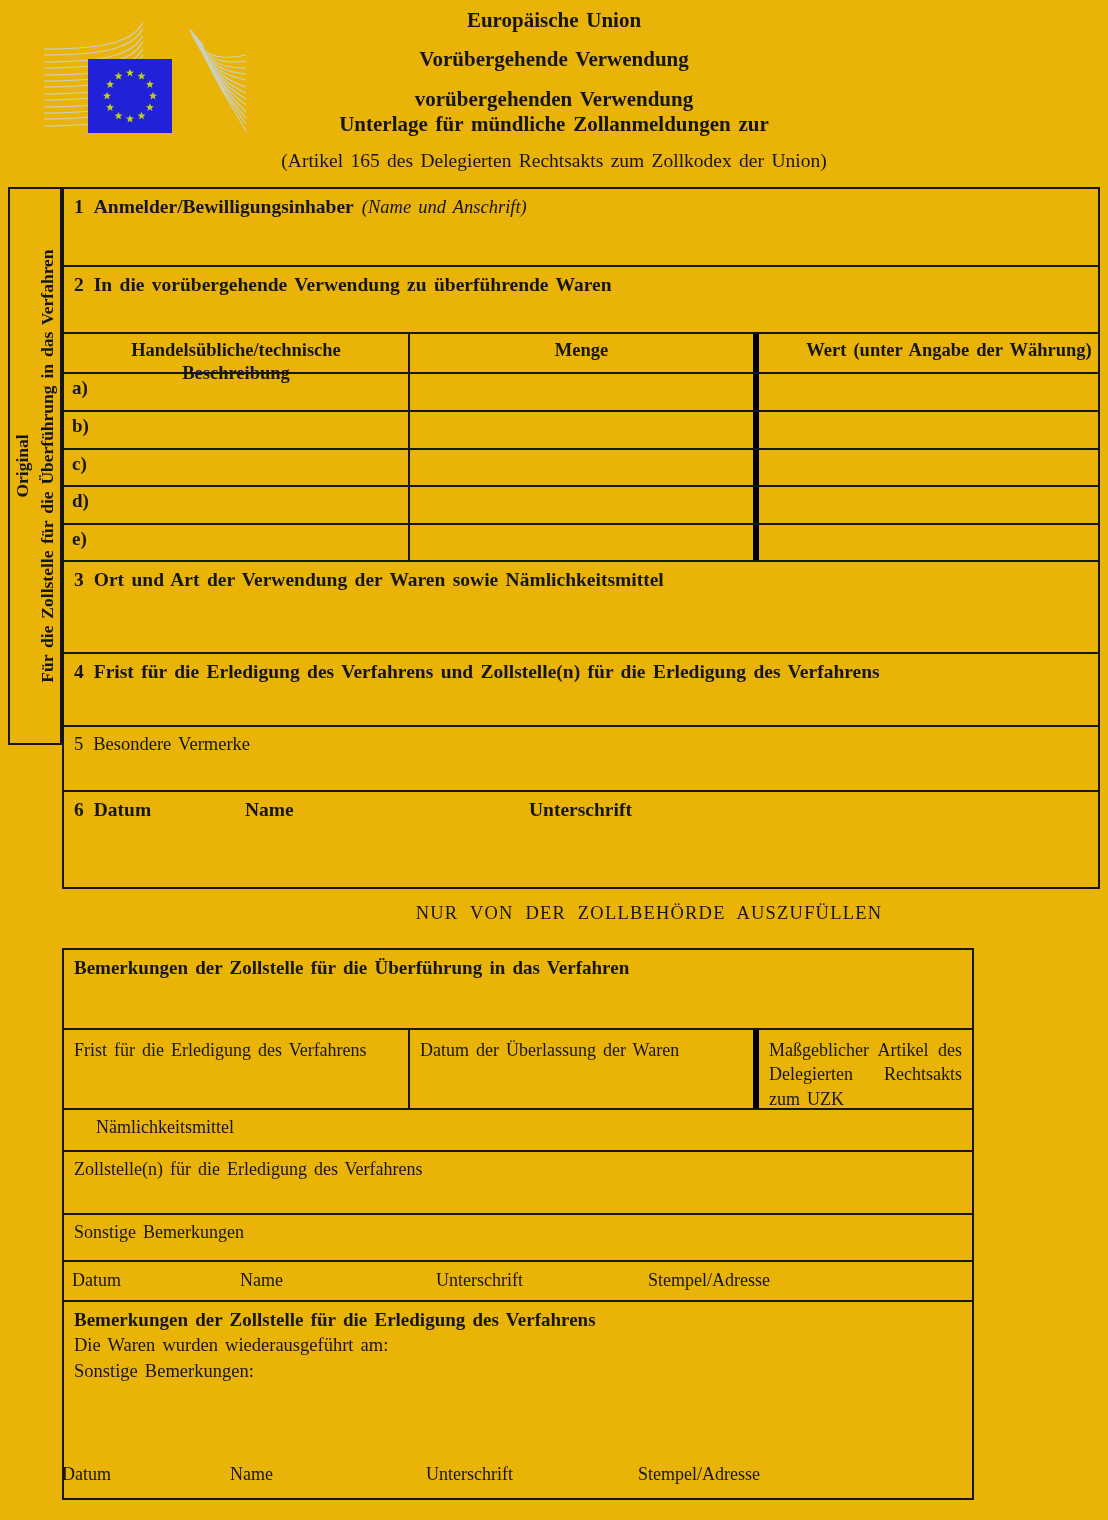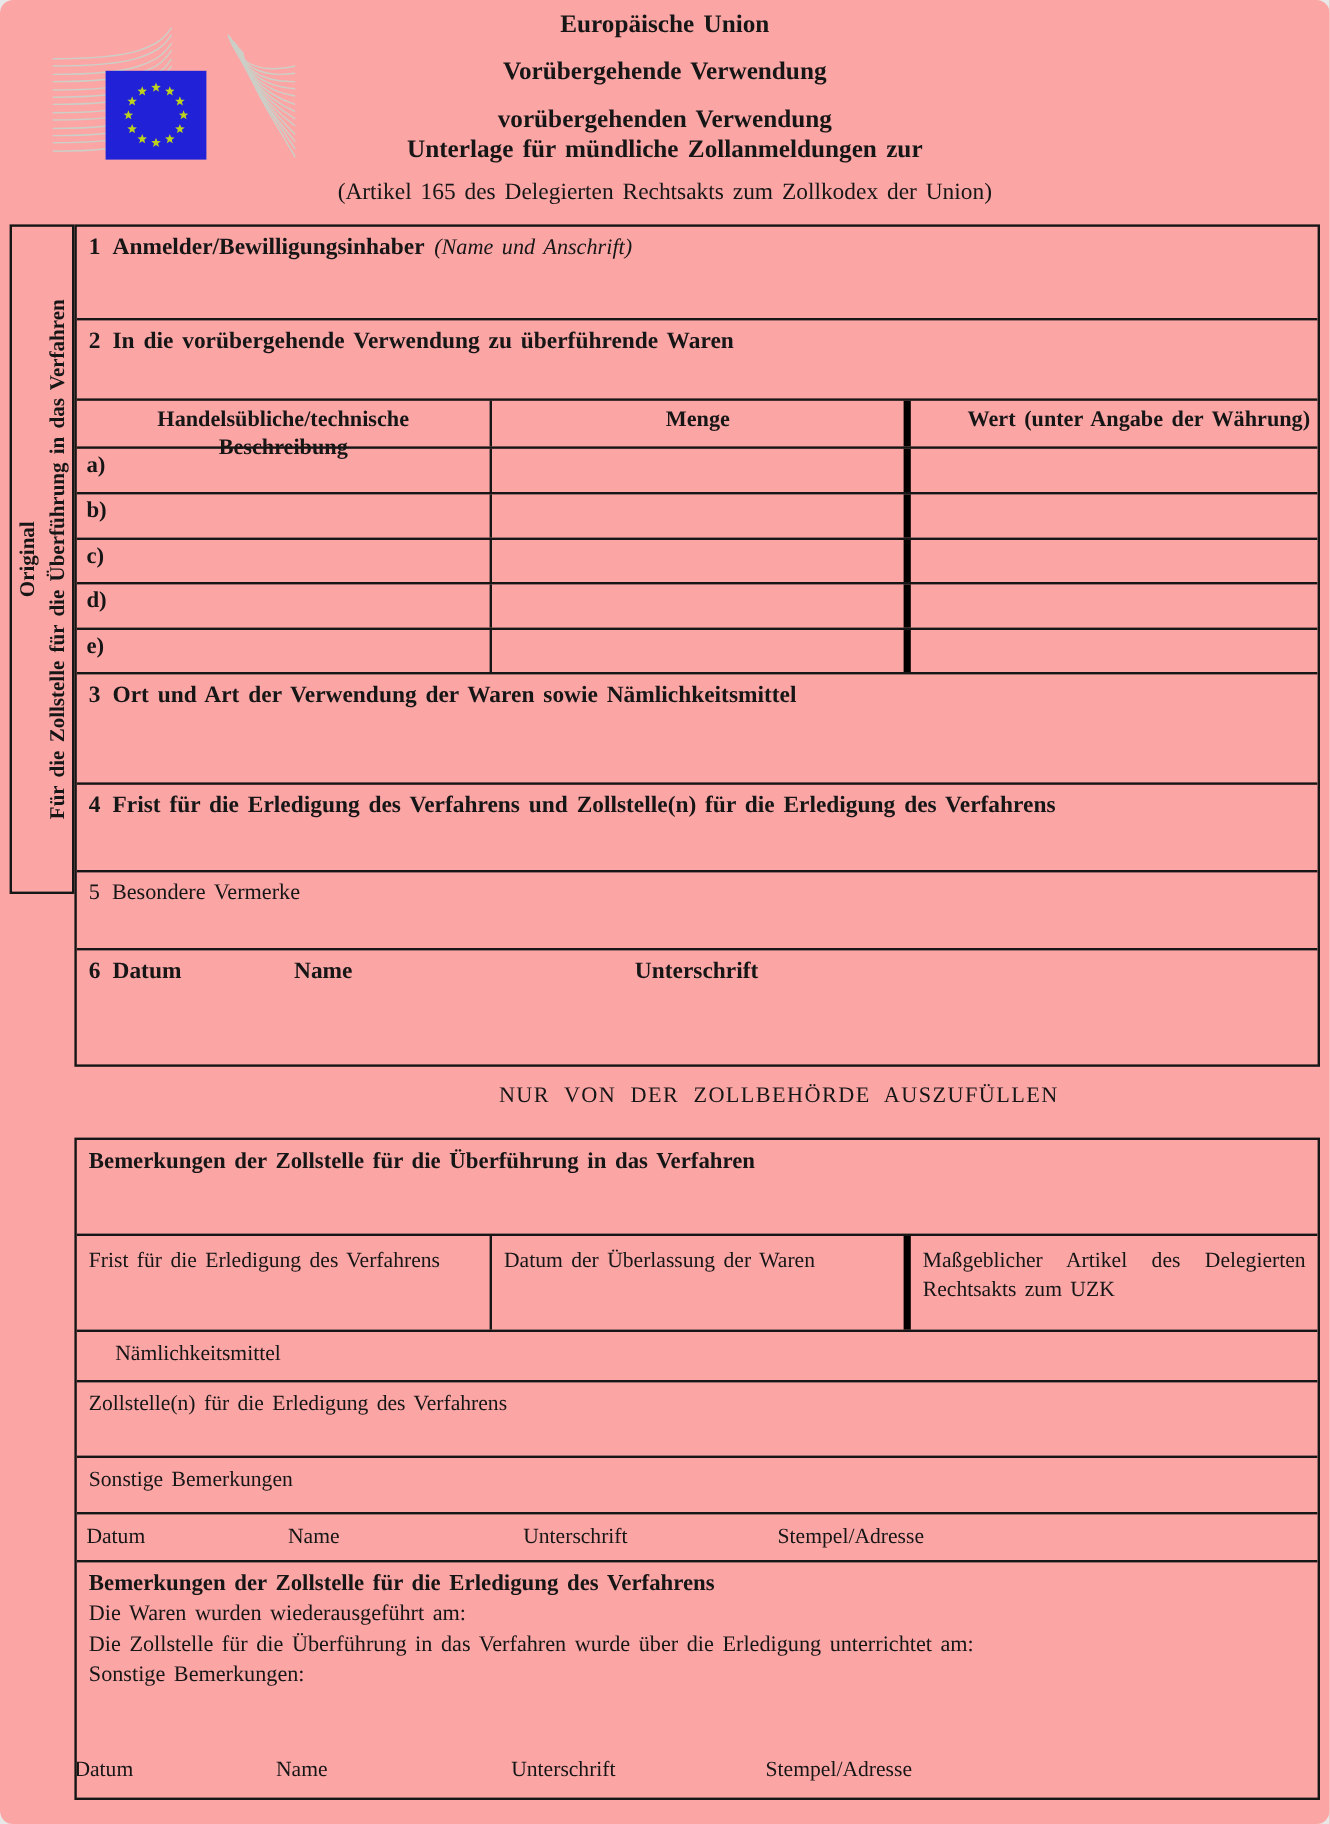--- a/index.html
+++ b/index.html
@@ -1,21 +1,21 @@
 <!DOCTYPE html>
 <html><head>
 <meta charset="utf-8">
 <style>
   html,body{margin:0;padding:0;}
   body{background:#e8e8e8;}
   #page{
     position:relative;width:1108px;height:1520px;margin:0 auto;
-    background:#fca5a5;color:#161616;
+    background:#eab308;color:#161616;
     font-family:"Liberation Serif","DejaVu Serif",serif;
-    word-spacing:2.5px;overflow:hidden;border-radius:11px;
+    word-spacing:2.5px;overflow:hidden;
   }
   
   .logo{position:absolute;left:40px;top:18px;width:210px;height:122px;}
   .titles{position:absolute;left:0;top:8px;width:1108px;text-align:center;}
   .t-org{font-size:21px;font-weight:bold;}
   .t-prog{font-size:21px;font-weight:bold;margin-top:14px;}
   .t-main{font-size:21px;font-weight:bold;margin-top:15px;line-height:1.18;}
   .t-legal{font-size:19.5px;margin-top:13px;}
   
   .sidebar{position:absolute;left:8px;top:187px;width:54px;height:558px;
@@ -42,21 +42,21 @@
   .g-head .gc1,.g-head .gc2,.g-head .gc3{
     display:flex;align-items:flex-start;justify-content:center;text-align:center;
     font-weight:bold;font-size:18.5px;padding-top:5px;line-height:1.25;}
   .g-head .gc1 span{display:inline-block;max-width:240px;}
   .g-item{height:38px;}
   .g-item .gc1{font-weight:bold;font-size:19px;padding:3px 0 0 8px;}
   
   .only-customs{position:absolute;left:130px;top:903px;width:1038px;text-align:center;
     font-size:18.5px;letter-spacing:1.2px;word-spacing:6px;}
   
-  .box2{position:absolute;left:62px;top:948px;width:1038px;height:552px;
+  .box2{position:absolute;left:62px;top:948px;width:912px;height:552px;
     border:2px solid #161616;box-sizing:border-box;overflow:hidden;}
   .c-head{font-weight:bold;font-size:19px;}
   .c-cols{display:flex;padding:0;}
   .c-cols>div{padding:8px 10px;font-size:18px;line-height:1.35;}
   .c-col3{text-align:justify;}
   .c-label{font-size:18px;}
   .sign-row{position:relative;}
   .sign-row span{position:absolute;top:8px;font-size:18px;}
   .s1{left:8px;} .s2{left:176px;} .s3{left:372px;} .s4{left:584px;}
   .final-block{position:relative;}
@@ -234,21 +234,20 @@
       <span class="s1">Datum</span>
       <span class="s2">Name</span>
       <span class="s3">Unterschrift</span>
       <span class="s4">Stempel/Adresse</span>
     </div>
 
     <div class="row h-c7 final-block">
       <div class="c-head">Bemerkungen der Zollstelle für die Erledigung des Verfahrens</div>
       <div class="final-lines">
         <div>Die Waren wurden wiederausgeführt am:</div>
-        <div>Die Zollstelle für die Überführung in das Verfahren wurde über die Erledigung unterrichtet am:</div>
         <div>Sonstige Bemerkungen:</div>
       </div>
       <div class="final-sign">
         <span class="s1" style="left:-2px;">Datum</span>
         <span class="s2" style="left:166px;">Name</span>
         <span class="s3" style="left:362px;">Unterschrift</span>
         <span class="s4" style="left:574px;">Stempel/Adresse</span>
       </div>
     </div>
   </div>

